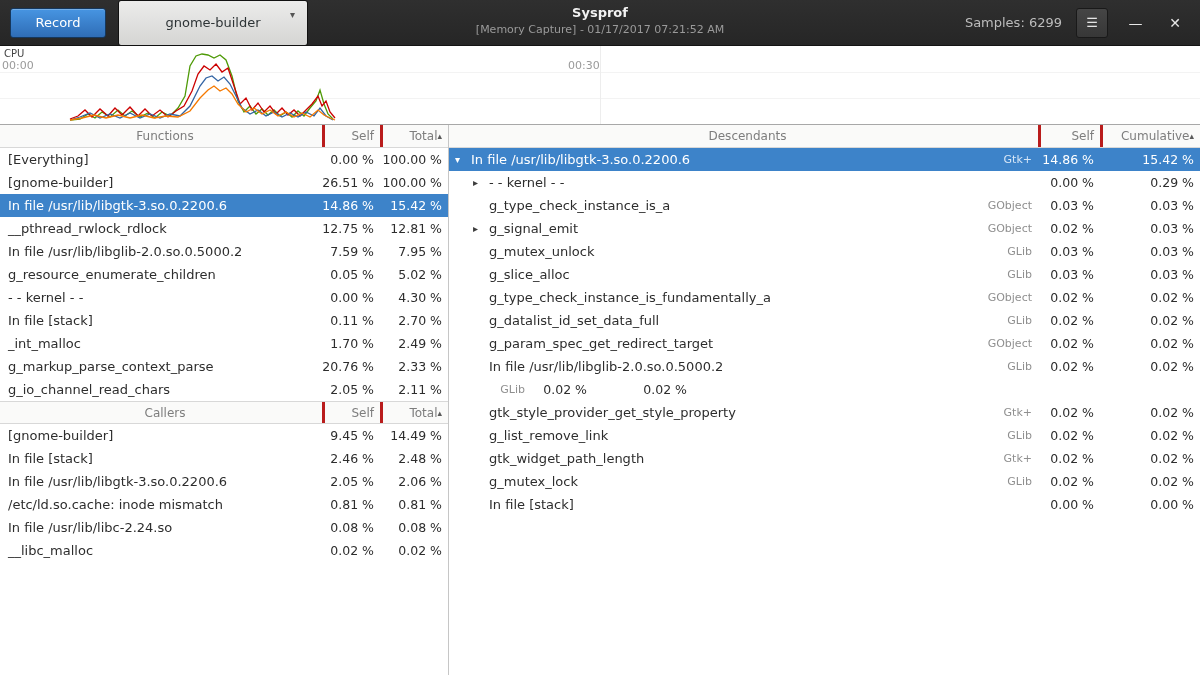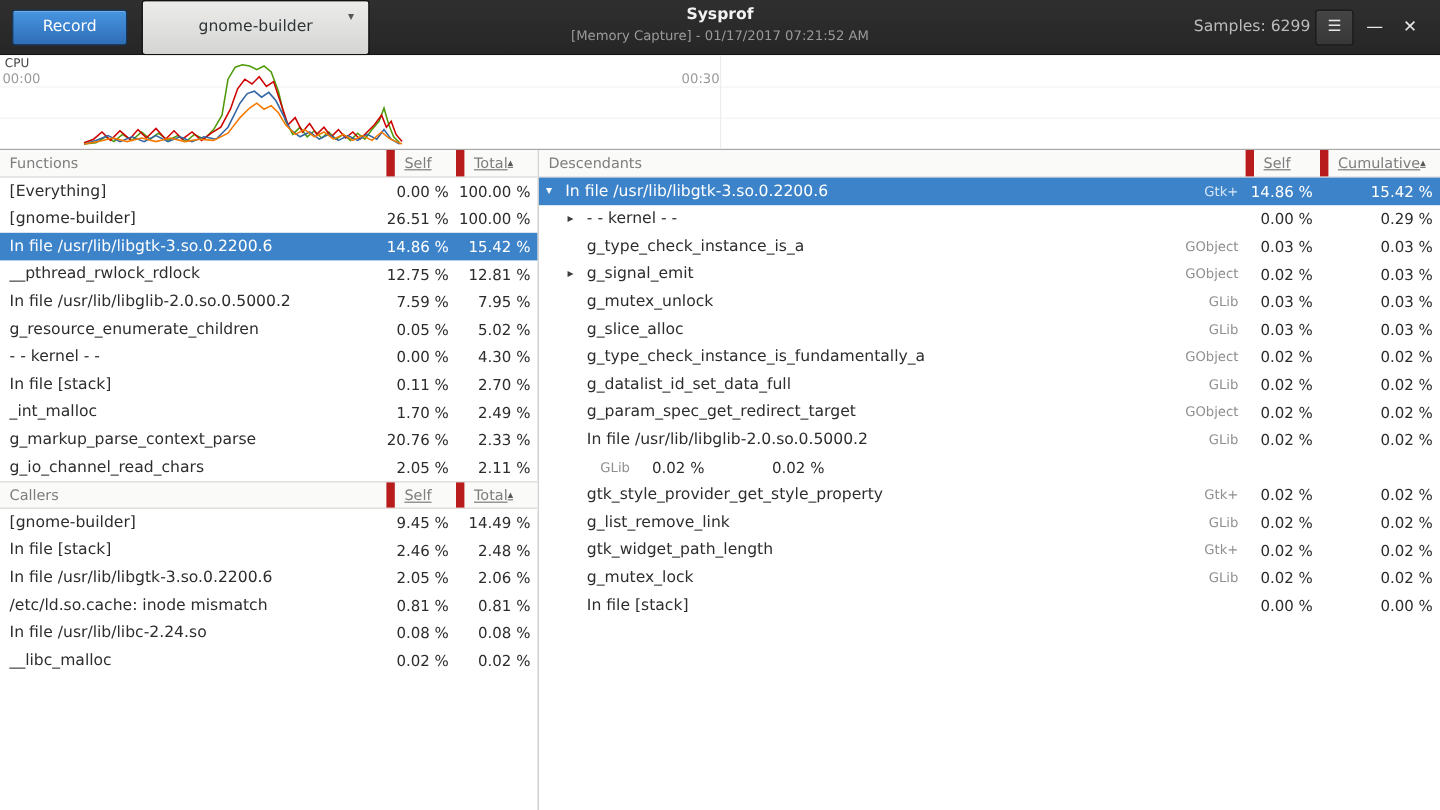--- a/index.html
+++ b/index.html
@@ -34,21 +34,21 @@
     display:flex; align-items:center; justify-content:center; gap:8px;
     position:relative; cursor:pointer;
   }
   .combo .arrow { color:#555; font-size:10px; position:absolute; right:12px; top:8px; }
   .titlebox {
     position:absolute; left:50%; top:5px; transform:translateX(-50%);
     text-align:center; line-height:1.25; pointer-events:none;
   }
   .titlebox .title { color:#f2f2f2; font-size:13px; font-weight:bold; }
   .titlebox .subtitle { color:#9a9a9a; font-size:11px; margin-top:2px; }
-  .hdr-right { margin-left:auto; display:flex; align-items:center; gap:4px; padding-right:6px; }
+  .hdr-right { margin-left:auto; display:flex; align-items:center; gap:14px; padding-right:6px; }
   .samples { color:#bcbcbc; font-size:13px; }
   .btn-menu {
     width:32px; height:30px; border-radius:3px;
     background:linear-gradient(#454545,#373737);
     border:1px solid #191919; color:#e6e6e6;
     font-size:13px; text-align:center; line-height:28px; cursor:pointer;
   }
   .winctl { color:#e8e8e8; font-size:14px; width:26px; text-align:center; cursor:pointer; line-height:30px; }
   .winctl.min { letter-spacing:-1px; }
 
@@ -66,22 +66,22 @@
   .main { display:flex; height:550px; }
   .pane-left { width:449px; border-right:1px solid #c6c6c6; display:flex; flex-direction:column; overflow:hidden; }
   .pane-right { flex:1; display:flex; flex-direction:column; overflow:hidden; }
 
   .thead {
     display:flex; height:23px; flex:0 0 23px;
     background:#fafaf9; border-bottom:1px solid #d8d8d8;
     color:#7d7d7d; font-size:12px; line-height:22px;
   }
   .thead.mid { border-top:1px solid #d8d8d8; }
-  .th-name { flex:1; padding-left:8px; }
-  .th-num { border-left:7px solid #b91c1c; padding:0 6px 0 8px; display:flex; justify-content:flex-start; align-items:center;text-decoration:underline; }
+  .th-name { flex:1; padding-left:8px;text-align:center; }
+  .th-num { border-left:3px solid #b91c1c; padding:0 6px 0 8px; display:flex; justify-content:flex-end; align-items:center; }
   .th-self-l { width:58px; }
   .th-total-l { width:68px; }
   .th-self-r { width:62px; }
   .th-cum-r { width:100px; }
   .sort-ico { color:#5a5a5a; font-size:9px; }
 
   .tbody { }
   .trow { display:flex; height:23px; line-height:23px; font-size:13px; color:#2d2d2d; cursor:default; }
   .trow .cname { flex:1; padding-left:8px; white-space:nowrap; overflow:hidden; }
   .trow .cnum { text-align:right; padding-right:6px; font-size:12.5px; }

